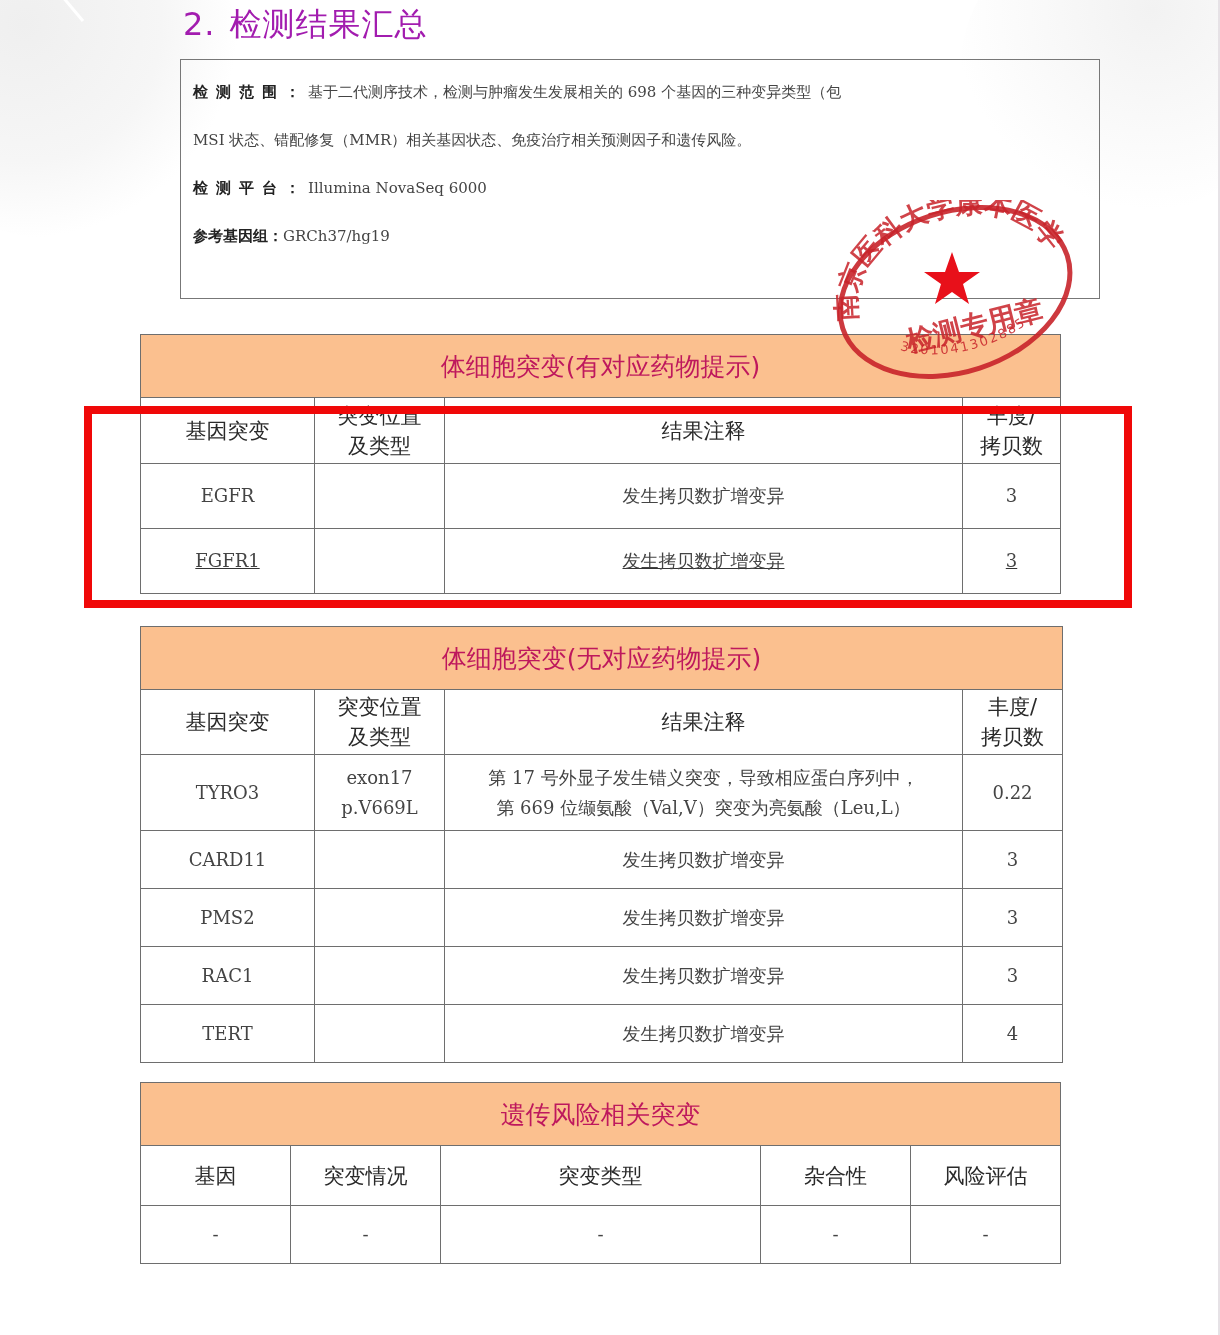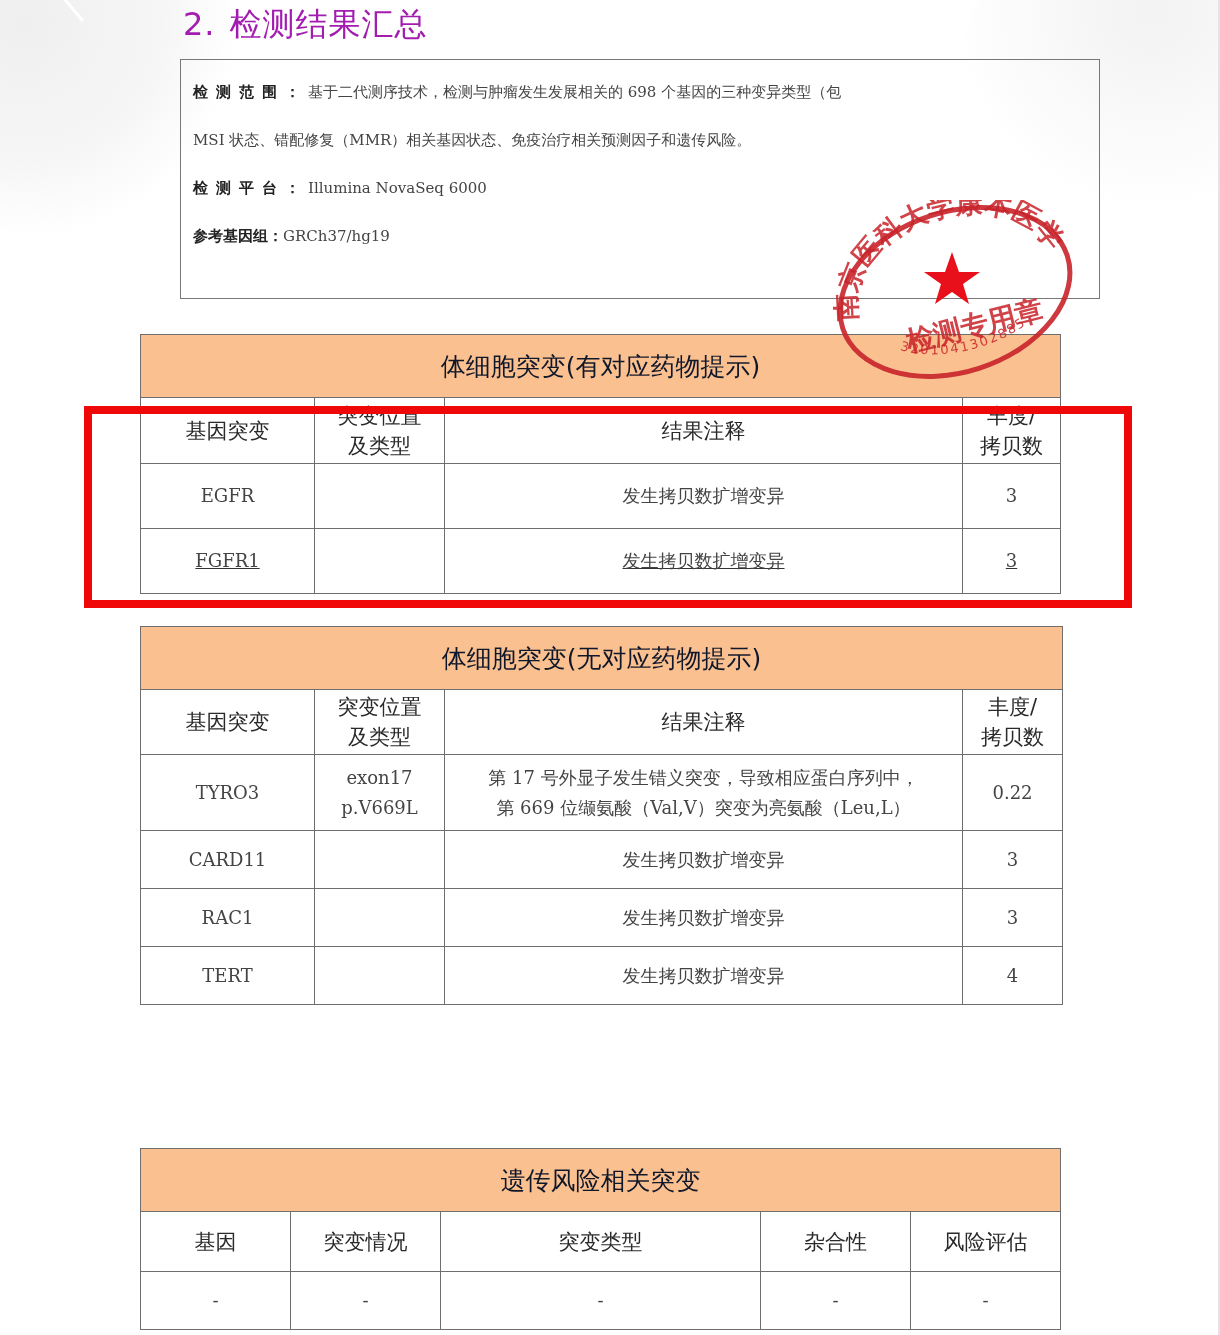--- a/index.html
+++ b/index.html
@@ -46,21 +46,21 @@
     position:absolute; left:140px; width:920px;
     border-collapse:collapse; table-layout:fixed;
   }
   table.rpt td, table.rpt th {
     border:1.5px solid #6e6e6e;
     text-align:center; vertical-align:middle; padding:0;
   }
   table.rpt .band {
     background:#fbc08f;
     font-family: "DejaVu Sans", "Liberation Sans", sans-serif;
-    font-size:25px; font-weight:normal; color:#0f172a; height:62px;
+    font-size:25px; font-weight:normal; color:#be185d; height:62px;
   }
   table.rpt .hdr {
     font-family: "DejaVu Sans", "Liberation Sans", sans-serif;
     font-size:21px; color:#2a2a2a; line-height:30px; font-weight:normal;
   }
   table.rpt .cell {
     font-size:18px; color:#444; line-height:30px;margin-left:32px;
   }
   .stamp {
     position:absolute; left:830px; top:200px; width:250px; height:180px;
@@ -151,35 +151,41 @@
     <td class="cell"><span>第 17 号外显子发生错义突变，导致相应蛋白序列中，</span><br><span>第 669 位缬氨酸（Val,V）突变为亮氨酸（Leu,L）</span></td>
     <td class="cell">0.22</td>
   </tr>
   <tr style="height:58px;">
     <td class="cell">CARD11</td>
     <td class="cell"></td>
     <td class="cell">发生拷贝数扩增变异</td>
     <td class="cell">3</td>
   </tr>
   <tr style="height:58px;">
+    <td class="cell">PMS2</td>
+    <td class="cell"></td>
+    <td class="cell">发生拷贝数扩增变异</td>
+    <td class="cell">3</td>
+  </tr>
+  <tr style="height:58px;">
     <td class="cell">RAC1</td>
     <td class="cell"></td>
     <td class="cell">发生拷贝数扩增变异</td>
     <td class="cell">3</td>
   </tr>
   <tr style="height:58px;">
     <td class="cell">TERT</td>
     <td class="cell"></td>
     <td class="cell">发生拷贝数扩增变异</td>
     <td class="cell">4</td>
   </tr>
 </tbody>
   </table>
 
-<table class="rpt" style="top:1148px;padding-left:16px;">
+<table class="rpt" style="top:1082px;padding-left:16px;">
   <colgroup>
       <col style="width:150px">
       <col style="width:150px">
       <col style="width:320px">
       <col style="width:150px">
       <col style="width:150px">
     </colgroup>
   <tbody>
       <tr>
         <td colspan="5" class="band">遗传风险相关突变</td>

